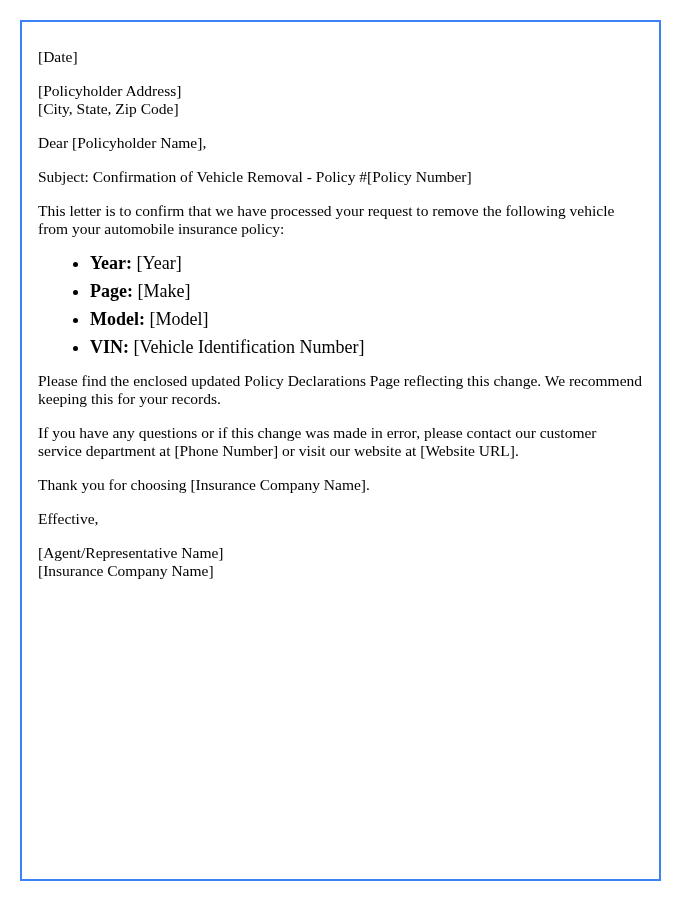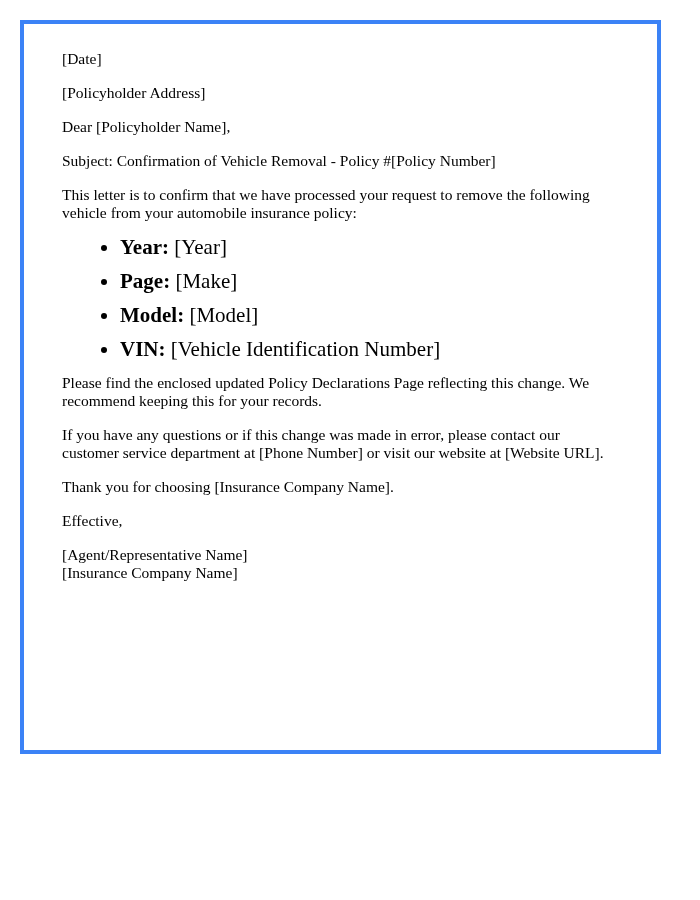--- a/index.html
+++ b/index.html
@@ -12,24 +12,24 @@
     height: 900px;
     position: relative;
     font-family: "Liberation Serif", serif;
     color: #000000;
   }
   .page {
     position: absolute;
     left: 20px;
     top: 20px;
     width: 641px;
-    height: 734px;
-    border: 4px solid #3b82f6;
+    height: 861px;
+    border: 2px solid #3b82f6;
     box-sizing: border-box;
-    padding: 26px 38px;
+    padding: 26px 16px;
     background: #ffffff;
     overflow: hidden;
   }
   .para, .line {
     font-size: 15.5px;
     line-height: 18px;
     margin: 0 0 16px 0;
   }
   .block {
     margin: 0 0 16px 0;
@@ -39,34 +39,35 @@
   }
   .bold {
     font-weight: bold;
   }
   ul.vehicle-list {
     margin: 0 0 16px 0;
     padding-left: 42px;
     list-style-type: disc;
   }
   ul.vehicle-list li {
-    font-size: 21px;
+    font-size: 18px;
     line-height: 18px;
-    margin: 16px;
+    margin: 10px;
   }
 </style>
 </head>
 <body>
 
 <div class="page">
 
   <p class="para">[Date]</p>
 
   <div class="block">
     <div class="line">[Policyholder Address]</div>
+    <div class="line">[City, State, Zip Code]</div>
   </div>
 
   <p class="para">Dear [Policyholder Name],</p>
 
   <p class="para">Subject: Confirmation of Vehicle Removal - Policy #[Policy Number]</p>
 
   <p class="para">This letter is to confirm that we have processed your request to remove the following vehicle from your automobile insurance policy:</p>
 
   <ul class="vehicle-list">
     <li>

